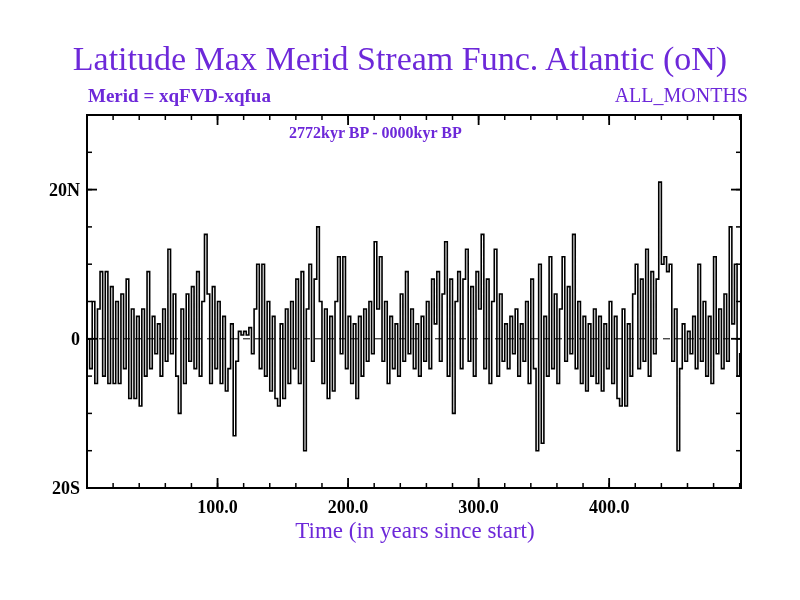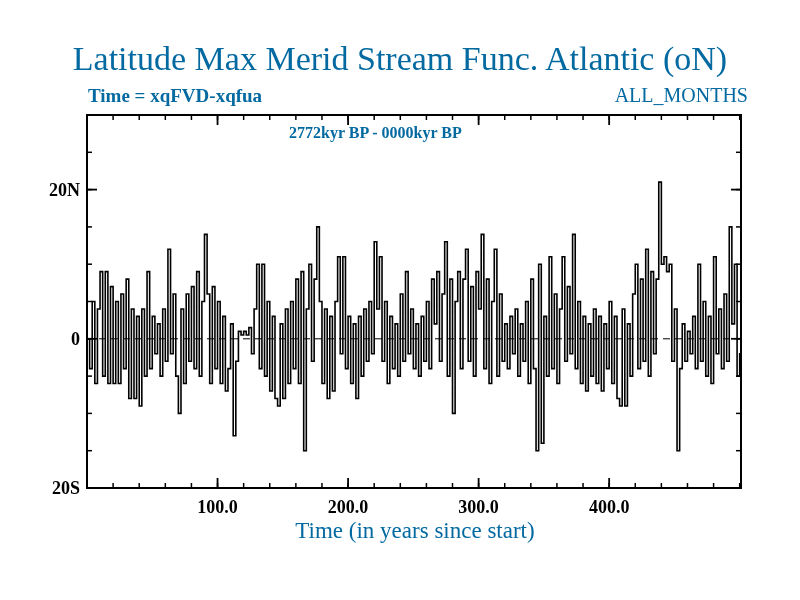--- a/index.html
+++ b/index.html
@@ -1,18 +1,18 @@
 <!DOCTYPE html>
 <html><head>
 <meta charset="utf-8">
 <style>
   html,body{margin:0;padding:0;background:#888;}
   .page{
     position:relative;width:800px;height:600px;background:#ffffff;
-    font-family:"Liberation Serif", serif;color:#0369a1;overflow:hidden;
+    font-family:"Liberation Serif", serif;color:#6d28d9;overflow:hidden;
     margin:0 auto;
   }
   .chart-title{
     position:absolute;left:0;right:0;top:40px;text-align:center;
     font-size:34px;font-weight:400;letter-spacing:0px;white-space:nowrap;
   }
   .hdr-left{
     position:absolute;left:88px;top:85px;font-size:19px;font-weight:700;white-space:nowrap;
   }
   .hdr-center{
@@ -30,21 +30,21 @@
   svg .ticklab-x{font-family:"Liberation Serif",serif;font-size:18px;font-weight:700;}
   svg .ticklab-y{font-family:"Liberation Serif",serif;font-size:18px;font-weight:700;}
 </style>
 </head>
 <body>
 
 <div class="page">
 
   <div class="chart-title">Latitude Max Merid Stream Func. Atlantic (oN)</div>
 
-  <div class="hdr-left">Time = xqFVD-xqfua</div>
+  <div class="hdr-left">Merid = xqFVD-xqfua</div>
   <div class="hdr-center">2772kyr BP - 0000kyr BP</div>
   <div class="hdr-right">ALL_MONTHS</div>
 
   <svg class="plot" id="plot-svg" width="800" height="600" viewBox="0 0 800 600">
       <rect x="87" y="115" width="654" height="373" fill="none" stroke="#000000" stroke-width="2"></rect>
       <line x1="113.10778443113773" y1="488" x2="113.10778443113773" y2="483" stroke="#000000" stroke-width="1.5"></line>
       <line x1="113.10778443113773" y1="115" x2="113.10778443113773" y2="120" stroke="#000000" stroke-width="1.5"></line>
       <line x1="139.21556886227546" y1="488" x2="139.21556886227546" y2="483" stroke="#000000" stroke-width="1.5"></line>
       <line x1="139.21556886227546" y1="115" x2="139.21556886227546" y2="120" stroke="#000000" stroke-width="1.5"></line>
       <line x1="165.32335329341316" y1="488" x2="165.32335329341316" y2="483" stroke="#000000" stroke-width="1.5"></line>

